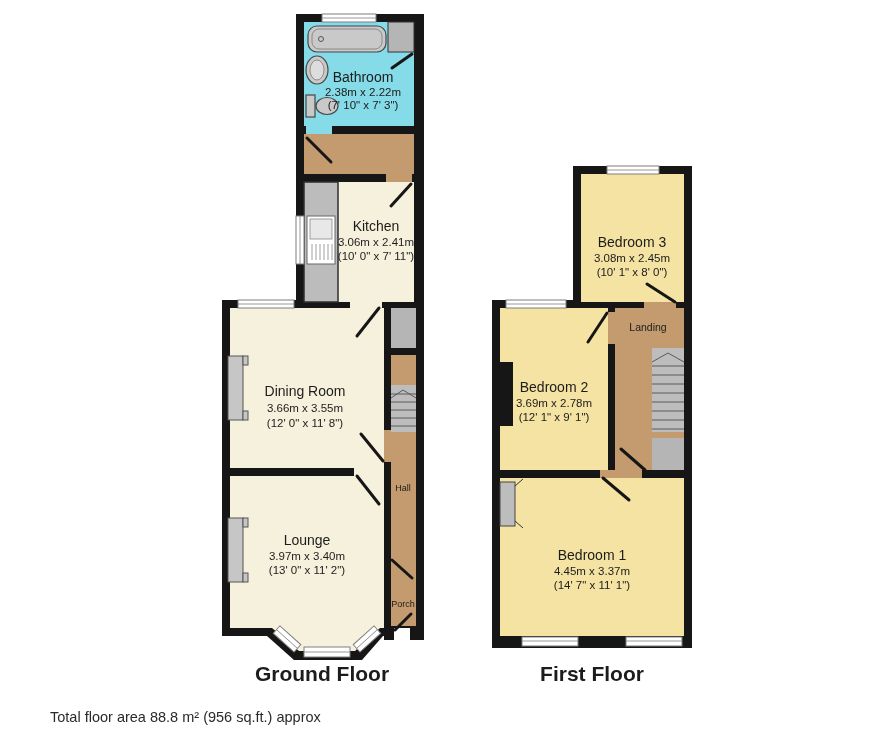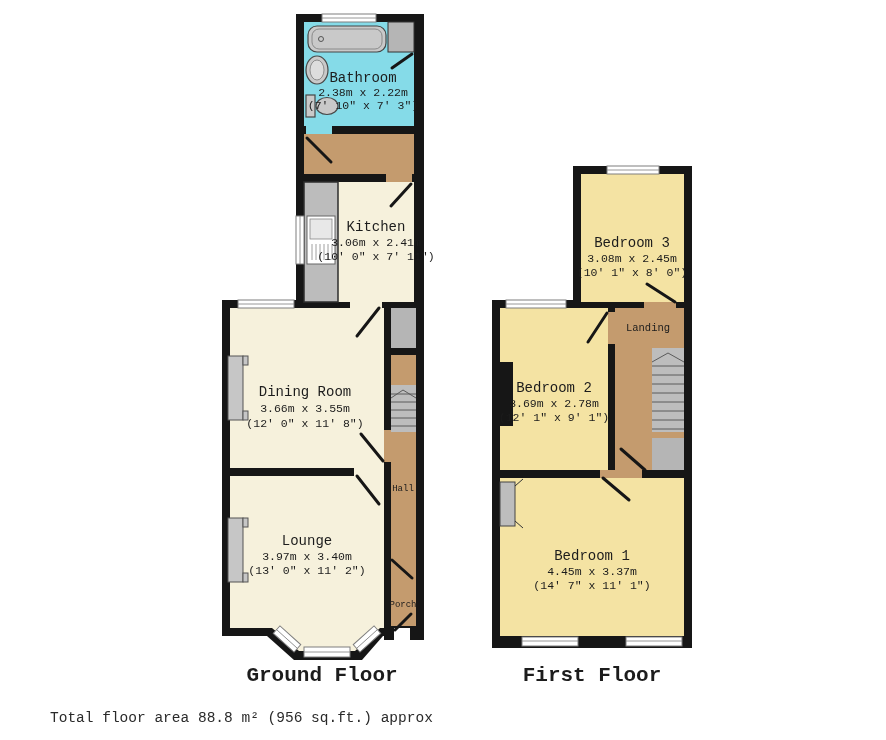--- a/index.html
+++ b/index.html
@@ -1,17 +1,17 @@
 <!DOCTYPE html>
 <html><head>
 <meta charset="utf-8">
 <style>
   html,body{margin:0;padding:0;background:#ffffff;}
   .canvas{position:relative;width:886px;height:740px;background:#fff;
-          font-family:Liberation Mono, monospace;overflow:hidden;}
+          font-family:Liberation Sans, sans-serif;overflow:hidden;}
   .canvas svg{position:absolute;left:0;top:0;}
   text{fill:#1c1c1c;}
   .room-name{font-size:14px;}
   .room-dim{font-size:11.5px;}
   .small-label{font-size:9px;}
   .landing-label{font-size:10.5px;}
   .floor-title{font-size:21px;font-weight:bold;}
   .footer-text{font-size:14.5px;fill:#2a2a2a;}
   .wall{fill:#161616;}
   .leaf{stroke:#161616;stroke-width:3;stroke-linecap:round;}

